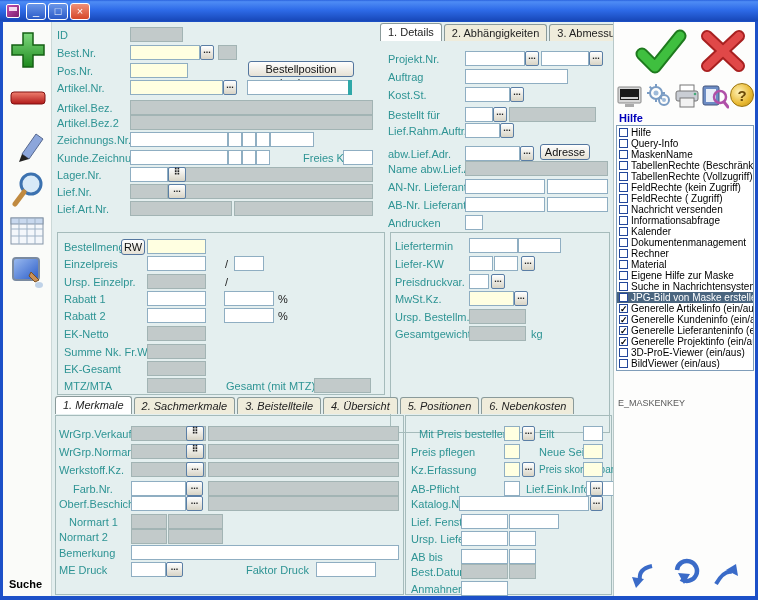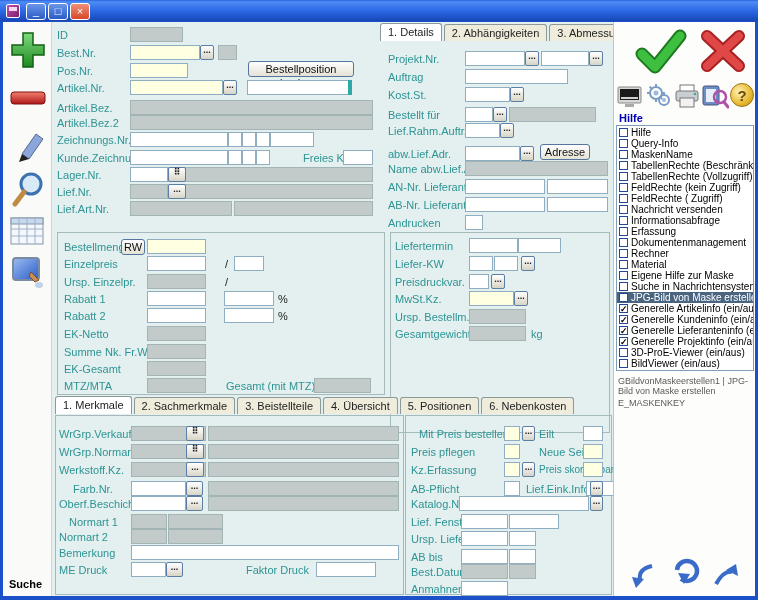--- a/index.html
+++ b/index.html
@@ -284,21 +284,21 @@
         <span class="dots" style="left:123px; top:58px">...</span>
 
         <span class="lbl" style="left:4px; top:78px">Ursp. Bestellm.</span>
         <span class="fld grayf" style="left:78px; top:76px; width:57px"></span>
 
         <span class="lbl" style="left:4px; top:95px">Gesamtgewicht</span>
         <span class="fld grayf" style="left:78px; top:93px; width:57px"></span>
         <span class="lbl" style="left:140px; top:95px">kg</span>
       </div>
 
-      <div class="tabs" style="left:3px; top:375px;">
+      <div class="tabs" style="left:3px; top:375px;font-style:italic;">
         <span class="tab active">1. Merkmale</span>
         <span class="tab">2. Sachmerkmale</span>
         <span class="tab">3. Beistellteile</span>
         <span class="tab">4. Übersicht</span>
         <span class="tab">5. Positionen</span>
         <span class="tab">6. Nebenkosten</span>
       </div>
 
       <div class="gbox" style="left:3px; top:393px; width:349px; height:180px">
         <span class="lbl" style="left:3px; top:12px">WrGrp.Verkauf</span>
@@ -490,21 +490,21 @@
         <div class="hl-item">
             <span class="hl-check"></span>
             <span>Nachricht versenden</span>
           </div>
         <div class="hl-item">
             <span class="hl-check"></span>
             <span>Informationsabfrage</span>
           </div>
         <div class="hl-item">
             <span class="hl-check"></span>
-            <span>Erfassung</span>
+            <span>Kalender</span>
           </div>
         <div class="hl-item">
             <span class="hl-check"></span>
             <span>Dokumentenmanagement</span>
           </div>
         <div class="hl-item">
             <span class="hl-check"></span>
             <span>Rechner</span>
           </div>
         <div class="hl-item">
@@ -542,21 +542,20 @@
         <div class="hl-item">
             <span class="hl-check"></span>
             <span>3D-ProE-Viewer (ein/aus)</span>
           </div>
         <div class="hl-item">
             <span class="hl-check"></span>
             <span>BildViewer (ein/aus)</span>
           </div>
       </div>
 
-      <div class="hfoot">GBildvonMaskeerstellen1 | JPG-Bild von Maske erstellen</div>
       <div class="hkey">E_MASKENKEY</div>
 
       <span class="arrowbtn" style="left:14px; top:538px">
         <svg width="30" height="30">
             <path d="M24 6 Q10 9 12 20" fill="none" stroke="#3A6BC8" stroke-width="4"></path>
         <path d="M4 17 L16 19 L8 28 Z" fill="#3A6BC8"></path>
           </svg>
       </span>
       <span class="arrowbtn" style="left:54px; top:534px">
         <svg width="32" height="34">

